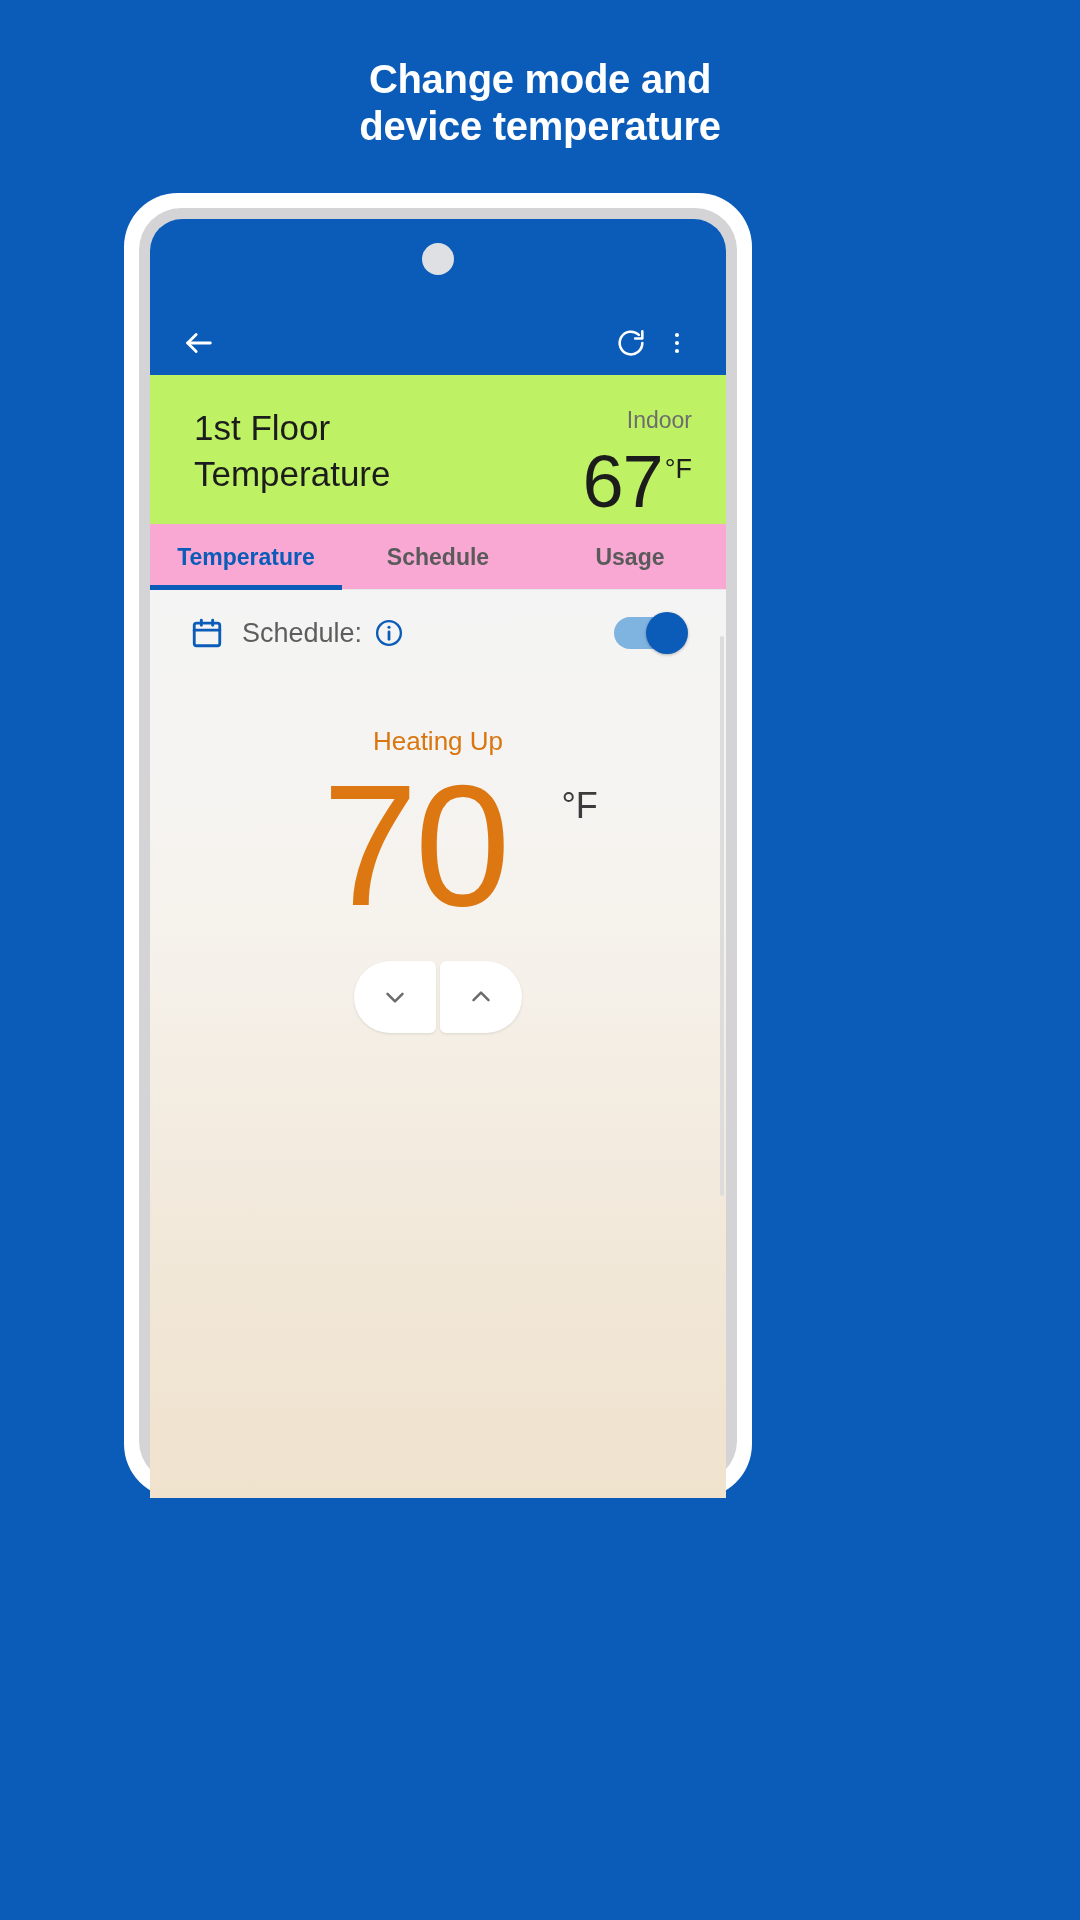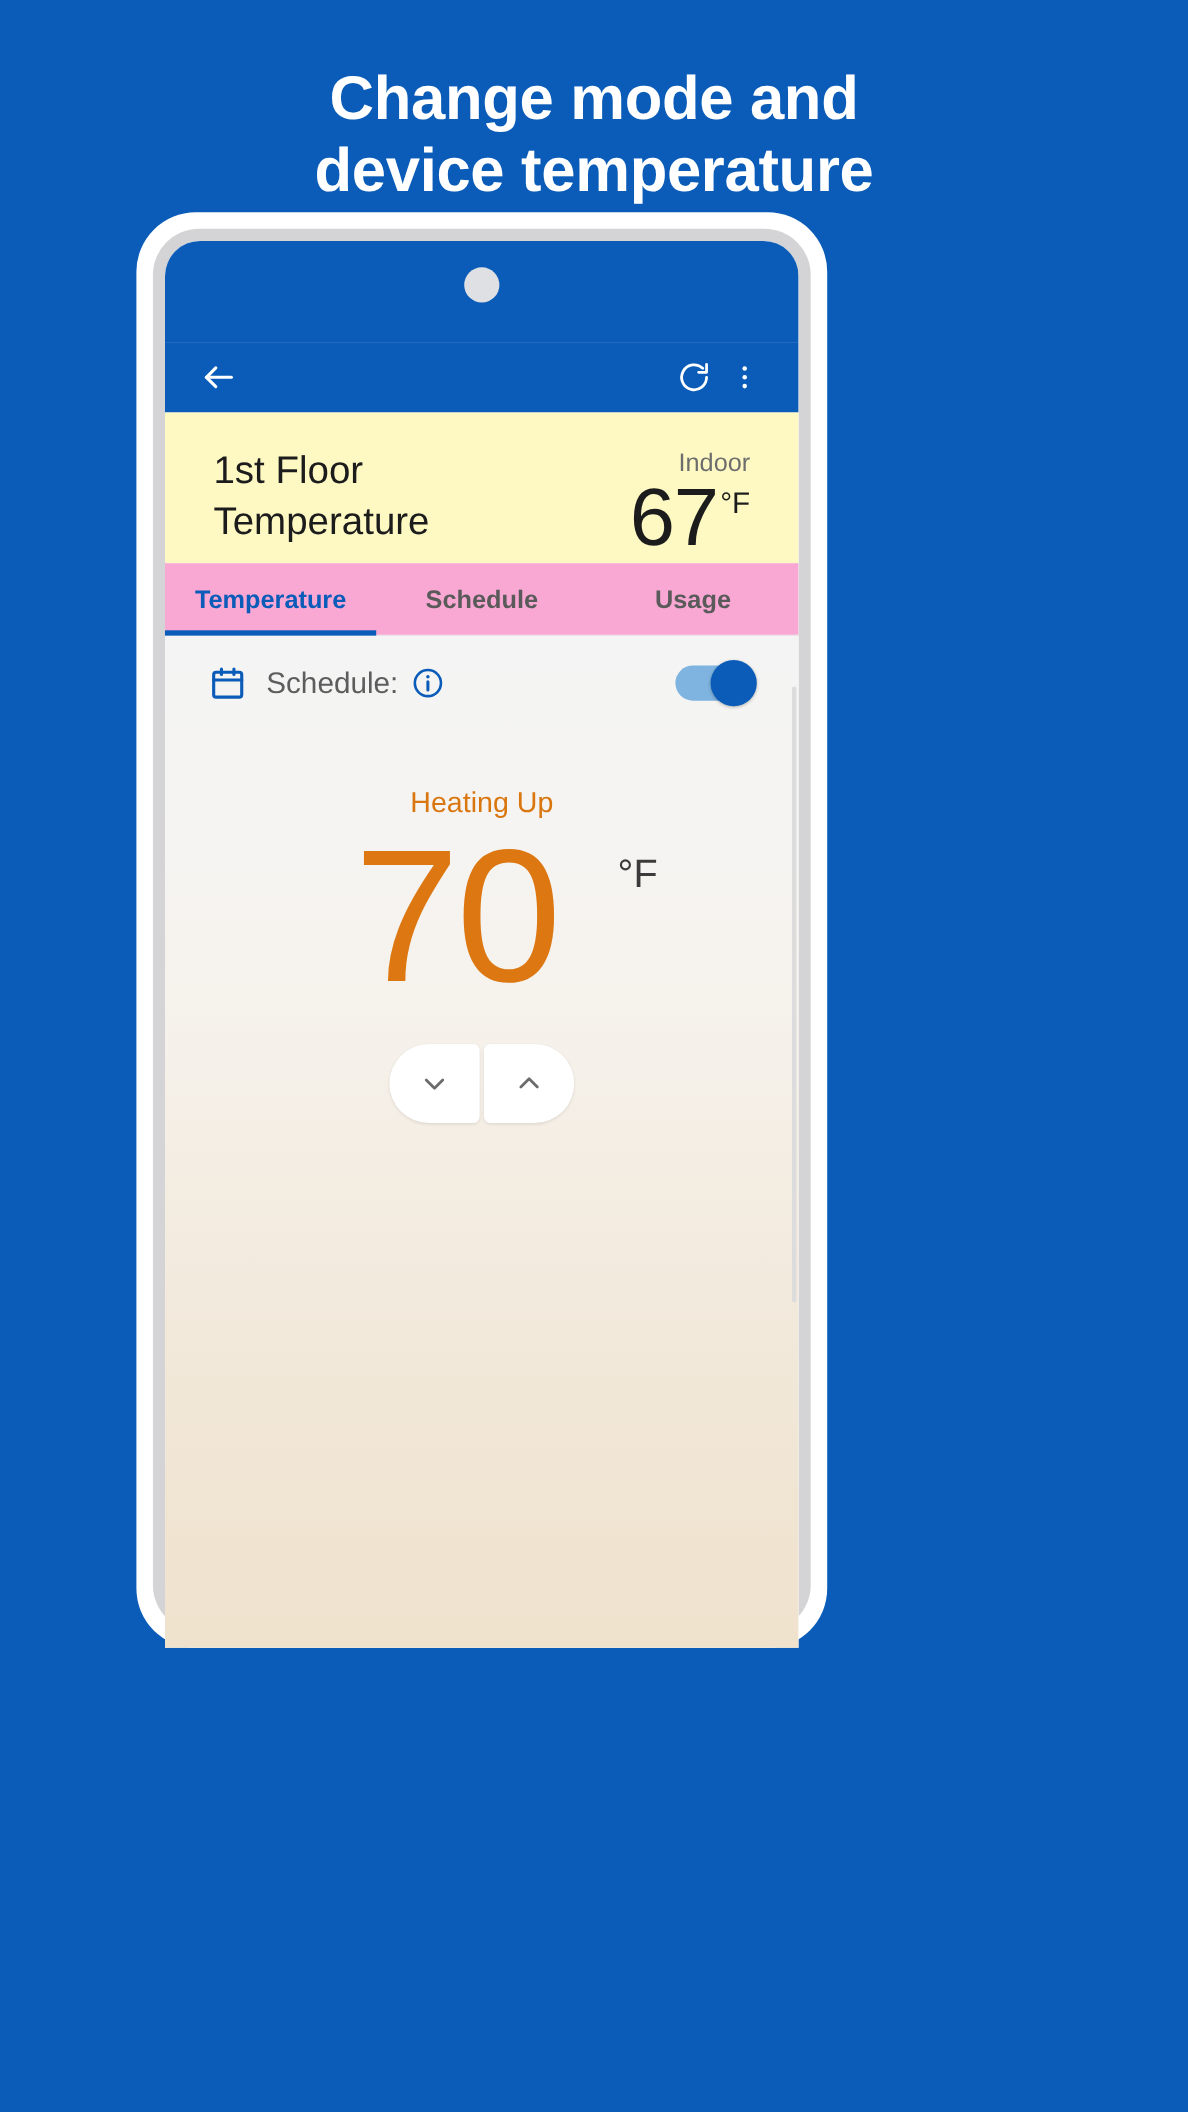--- a/index.html
+++ b/index.html
@@ -10,21 +10,21 @@
     position:relative;
     overflow:hidden;
   }
 
   
   .promo-headline {
     position:absolute;
     top:56px; left:0; right:0;
     text-align:center;
     color:#ffffff;
-    font-size:56px;
+    font-size:40px;
     font-weight:bold;
     line-height:1.18;
     letter-spacing:-0.3px;
   }
   .promo-headline .line { display:block; }
 
   
   .phone-frame {
     position:absolute;
     left:124px; top:193px;
@@ -73,39 +73,39 @@
   .toolbar-spacer { flex:1; }
   .tb-icon {
     width:46px; height:46px;
     display:flex; align-items:center; justify-content:center;
     cursor:pointer;
   }
   .tb-icon svg { display:block; }
 
   
   .device-header {
-    background:#fef9c3;
+    background:#bef264;
     display:flex;
     align-items:flex-start;
     justify-content:space-between;
-    padding:30px 44px 8px 44px;
+    padding:30px 34px 8px 44px;
   }
   .device-name {
     font-size:35px;
     color:#1c1c1c;
     line-height:1.32;
     font-weight:400;
     max-width:300px;
   }
   .indoor-block { text-align:right; padding-top:4px; }
   .indoor-label {
     font-size:23px;
     color:#6d6d6d;
     line-height:1;
-    margin-bottom:4px;
+    margin-bottom:16px;
   }
   .indoor-temp-row {
     display:flex;
     align-items:flex-start;
     justify-content:flex-end;
   }
   .indoor-temp {
     font-size:74px;
     color:#1c1c1c;
     line-height:0.92;

